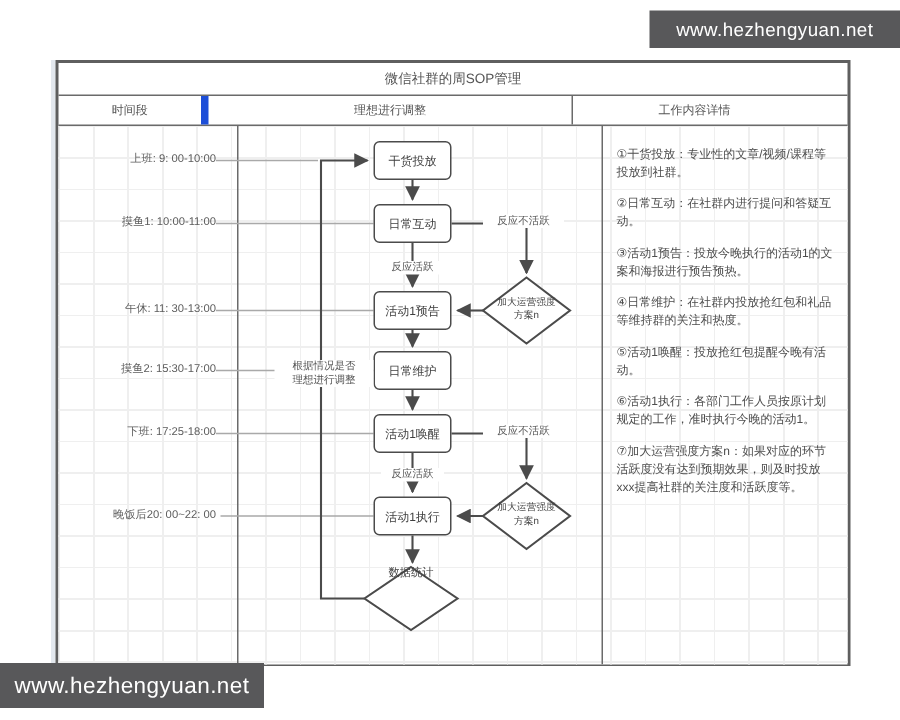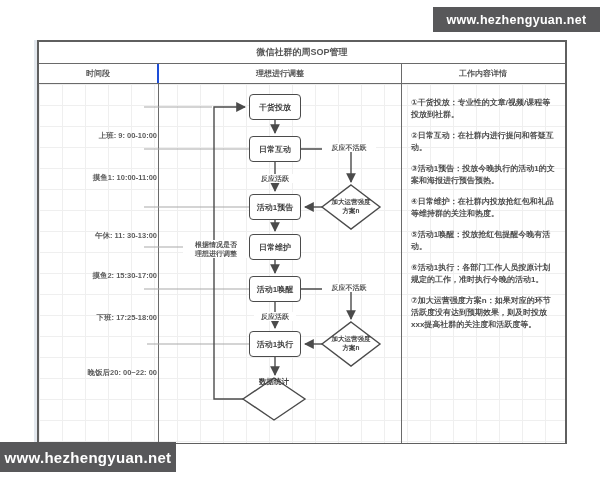--- a/index.html
+++ b/index.html
@@ -1,39 +1,39 @@
 <!DOCTYPE html>
 <html><head>
 <meta charset="utf-8">
 <style>
   html,body{margin:0;padding:0;background:#fff;}
   .page{position:relative;width:600px;height:480px;background:#ffffff;overflow:hidden;
         font-family:"Liberation Sans","DejaVu Sans",sans-serif;color:#4a4a4a;}
-  .wm{position:absolute;background:#58585a;color:#fff;font-weight:bold;
+  .wm{position:absolute;background:#58585a;color:#fff;font-weight:normal;
       display:flex;align-items:center;justify-content:center;letter-spacing:.3px;}
   .wm-top{left:433px;top:7px;width:167px;height:25px;font-size:12.5px;}
   .wm-bottom{left:0;top:442px;width:176px;height:30px;font-size:15px;}
   .sop-table{position:absolute;left:37px;top:40px;width:526px;height:400px;
              border:2px solid #5f5f5f;box-sizing:content-box;background:#fff;
-             box-shadow:-3px 0 0 rgba(175,190,205,.35);font-weight:bold;}
+             box-shadow:-3px 0 0 rgba(175,190,205,.35);}
   .title-row{height:21px;border-bottom:1px solid #6a6a6a;display:flex;align-items:center;
              justify-content:center;font-size:9px;color:#555;}
   .header-row{height:19px;border-bottom:1px solid #6a6a6a;display:flex;font-size:8px;color:#555;}
   .header-cell{display:flex;align-items:center;justify-content:center;box-sizing:border-box;}
-  .hc1{width:120px;border-right:2px solid #1d4ed8;text-align:right;}
+  .hc1{width:100px;border-right:5px solid #1d4ed8;text-align:right;}
   .hc2{width:243px;border-right:1px solid #6a6a6a;}
   .hc3{width:162px;text-align:right;}
   .tbody{position:relative;width:526px;height:359px;overflow:hidden;background:#fff;
          background-image:
            repeating-linear-gradient(to right,#efefef 0 1px,transparent 1px 23px),
            repeating-linear-gradient(to bottom,#efefef 0 1px,transparent 1px 21px);}
   .vsep{position:absolute;top:0;bottom:0;width:1px;background:#6a6a6a;}
   .vsep1{left:119px;} .vsep2{left:362px;}
   .flow-svg{position:absolute;left:0;top:0;}
-  .time-label{position:absolute;left:16px;width:102px;text-align:right;font-size:7.5px;color:#5d5d5d;margin-top:30px;}
+  .time-label{position:absolute;left:3px;width:102px;text-align:right;font-size:7.5px;color:#5d5d5d;}
   .node{position:absolute;left:210px;width:52px;height:26px;box-sizing:border-box;
         border:1.4px solid #4b4b4b;border-radius:4px;background:#fff;
         display:flex;align-items:center;justify-content:center;font-size:8px;color:#3f3f3f;}
   .dlabel{position:absolute;text-align:center;font-size:6.5px;line-height:1.35;color:#3f3f3f;}
   .elabel{position:absolute;text-align:center;font-size:7px;color:#555;background:#fff;line-height:1.3;}
   .details{position:absolute;left:364px;top:0;width:160px;box-sizing:border-box;
            padding:13px 6px 0 8px;font-size:8px;line-height:1.5;color:#4d4d4d;}
   .details p{margin:0 0 9px 0;}
 </style>
 </head>

